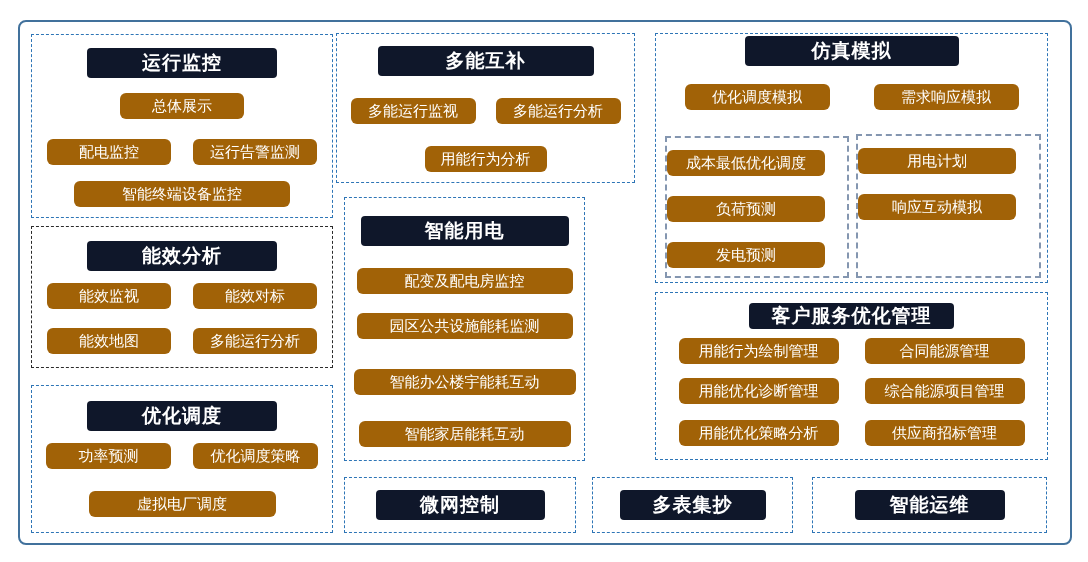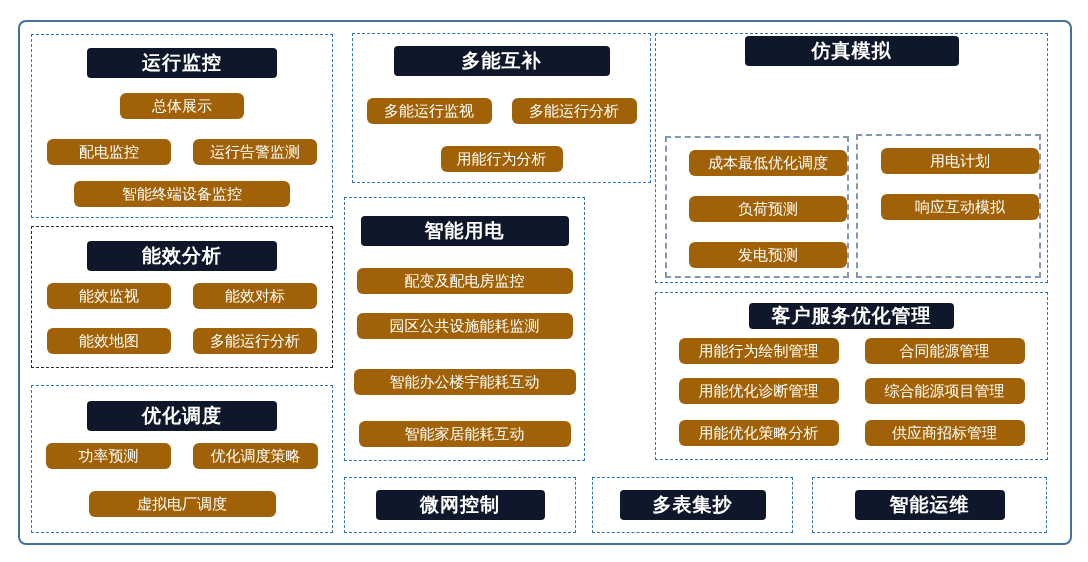--- a/index.html
+++ b/index.html
@@ -43,21 +43,21 @@
   .g2 .row2{margin-top:19px;}
   .g2 .itm{width:124px;}
 
   .g3{left:31px;top:385px;width:302px;height:148px;}
   .g3 .hdr{width:190px;margin-top:15px;}
   .g3 .row{margin-top:12px;gap:22px;}
   .g3 .itm{width:125px;}
   .g3 .wide{width:187px;margin-top:22px;}
 
   
-  .g4{left:352px;top:33px;width:299px;height:150px;text-align:center;}
+  .g4{left:336px;top:33px;width:299px;height:150px;text-align:center;}
   .g4 .hdr{width:216px;margin-top:12px;}
   .g4 .row{margin-top:22px;gap:20px;}
   .g4 .itm{width:125px;}
   .g4 .wide{width:122px;margin-top:22px;}
 
   .g5{left:344px;top:197px;width:241px;height:264px;}
   .g5 .hdr{width:208px;margin-top:18px;}
   .g5 .itm{width:216px;}
   .g5 .i1{margin-top:22px;}
   .g5 .i2{margin-top:19px;}
@@ -66,21 +66,21 @@
 
   .g6{left:344px;top:477px;width:232px;height:56px;justify-content:center;}
   .g6 .hdr{width:169px;}
 
   
   .g7{left:655px;top:33px;width:393px;height:250px;position:absolute;}
   .g7 .hdr{width:214px;margin-top:2px;}
   .g7 .row{margin-top:18px;gap:44px;}
   .g7 .itm{width:145px;}
   .sub{
-    position:absolute;display:flex;flex-direction:column;align-items:flex-end;
+    position:absolute;display:flex;flex-direction:column;align-items:flex-start;
     border:2px dashed #8496B0;box-sizing:border-box;
   }
   .sub .itm{width:158px;margin-top:20px;}
   .sub .itm:first-child{margin-top:12px;}
   .sub-left{left:9px;top:102px;width:184px;height:142px;}
   .sub-right{left:200px;top:100px;width:185px;height:144px;}
 
   .g8{left:655px;top:292px;width:393px;height:168px;}
   .g8 .hdr{width:205px;margin-top:10px;height:26px;}
   .g8 .row{gap:26px;}
@@ -149,20 +149,24 @@
     <div class="itm i3">智能办公楼宇能耗互动</div>
     <div class="itm i4">智能家居能耗互动</div>
   </section>
 
   <section class="group g6">
     <div class="hdr">微网控制</div>
   </section>
 
   <section class="group g7">
     <div class="hdr">仿真模拟</div>
+    <div class="row">
+      <div class="itm">优化调度模拟</div>
+      <div class="itm">需求响应模拟</div>
+    </div>
     <div class="sub sub-left">
       <div class="itm">成本最低优化调度</div>
       <div class="itm">负荷预测</div>
       <div class="itm">发电预测</div>
     </div>
     <div class="sub sub-right">
       <div class="itm">用电计划</div>
       <div class="itm">响应互动模拟</div>
     </div>
   </section>

